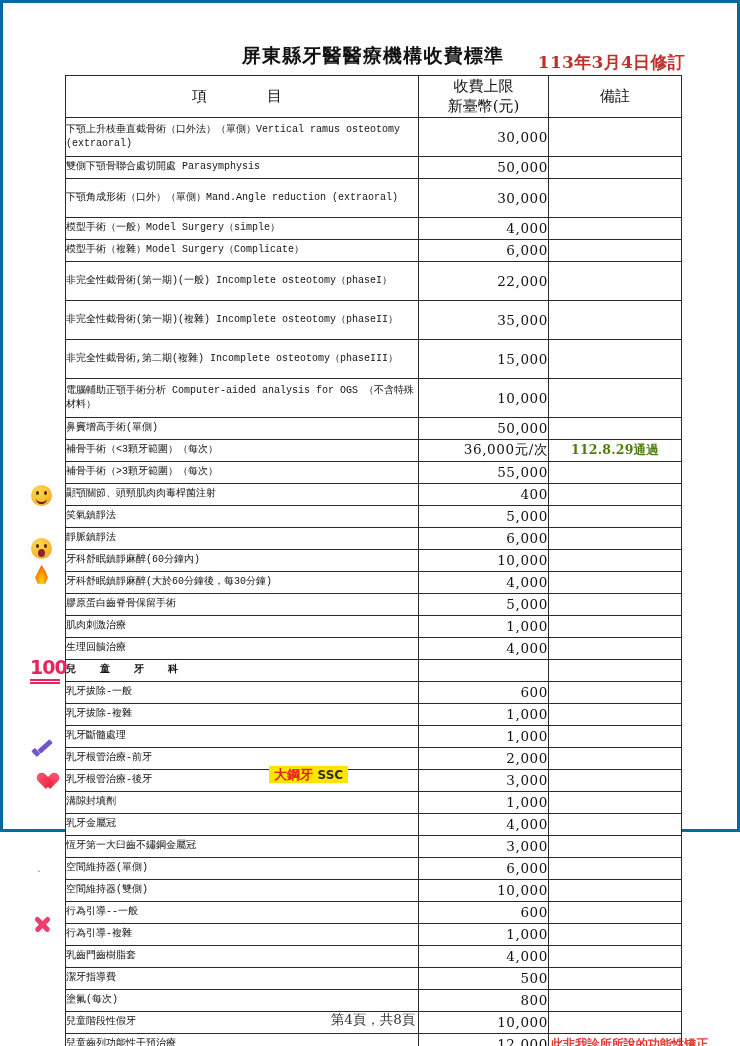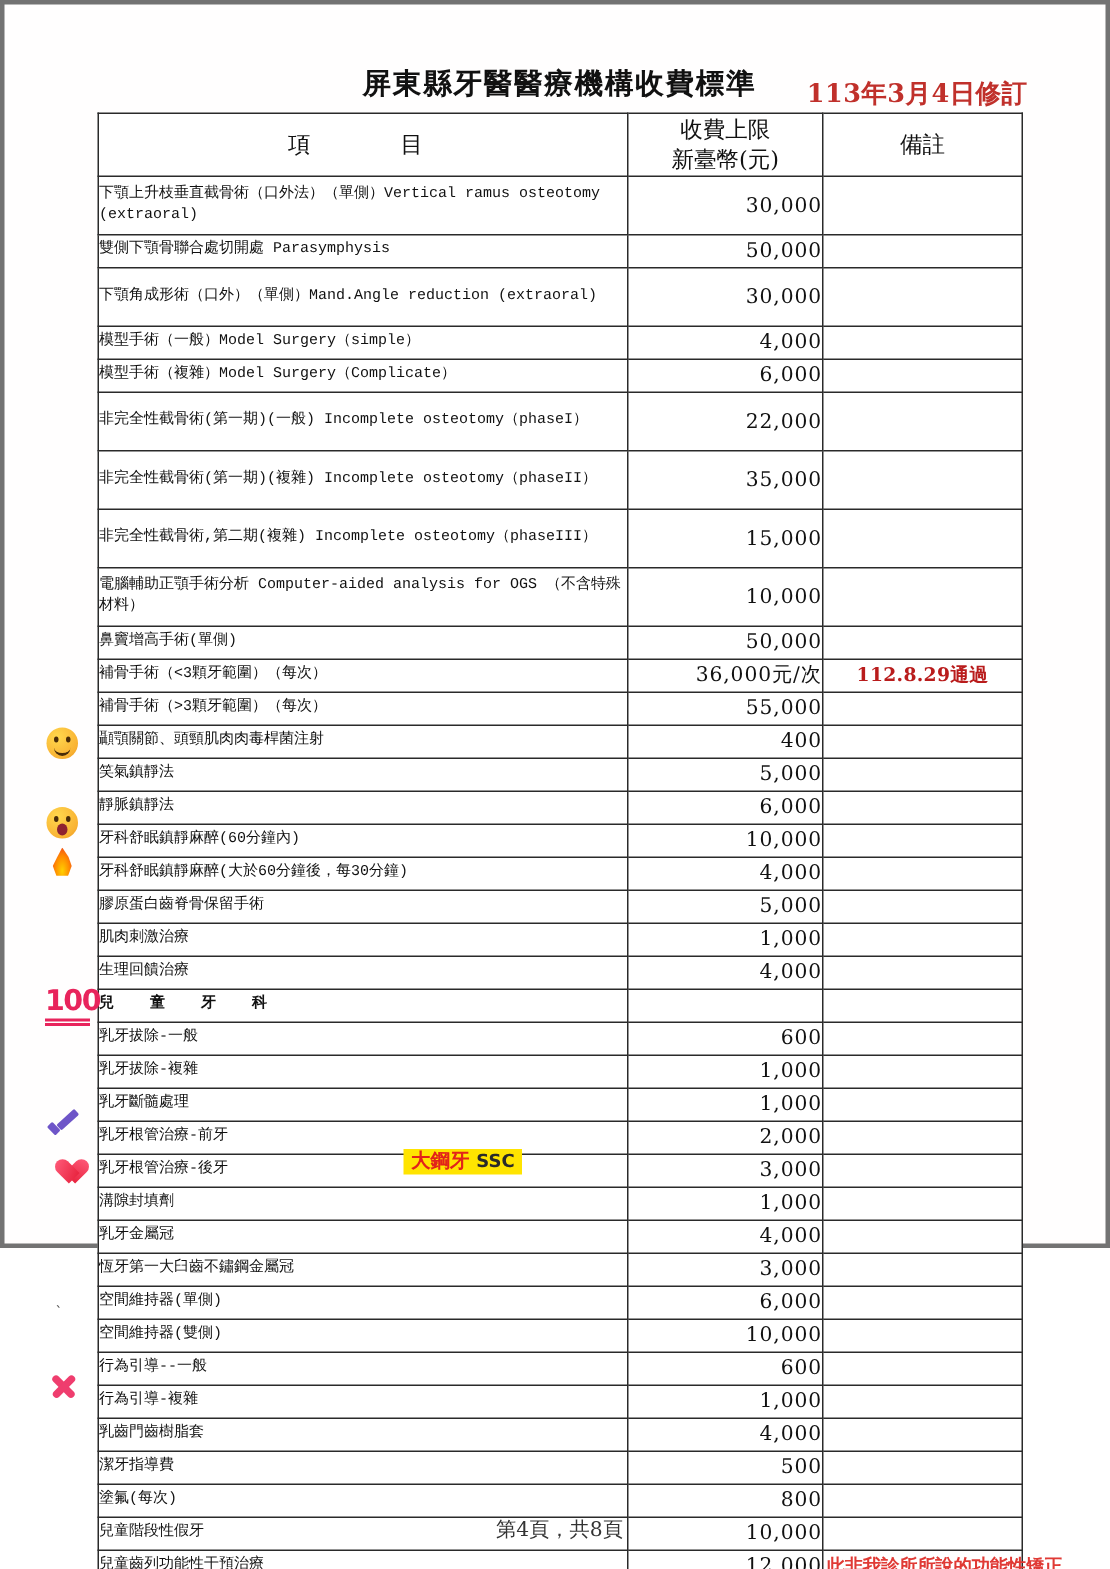--- a/index.html
+++ b/index.html
@@ -13,21 +13,21 @@
     font-family: "DejaVu Serif", "Liberation Serif", serif;
     overflow: hidden;
     position: relative;
   }
   #page {
     position: absolute;
     left: 0; top: 0;
     width: 740px;
     height: 832px;
     box-sizing: border-box;
-    border: 3px solid #737373;
+    border: 3px solid #0369a1;
     background: #fffefe;
   }
   #sheet {
     position: absolute;
     left: 0; top: 0;
     width: 740px;
     height: 1046px;
   }
 
   
@@ -119,21 +119,21 @@
   }
   td.note.overflow {
     overflow: visible;
     text-align: left;
     padding-left: 2px;
   }
   td.note.overflow .note-red {
     display: inline-block;
     width: 195px;
   }
-  td.note.red-note { color: #b91c1c; font-weight: bold; letter-spacing:0.2px;}
+  td.note.red-note { color: #4d7c0f; font-weight: bold; letter-spacing:0.2px;}
 
   .section-head {
     text-align: center;
     font-weight: bold;
     font-size: 16px;
     letter-spacing: 7px;
     padding: 3px 0 3px 7px;
   }
 
   

